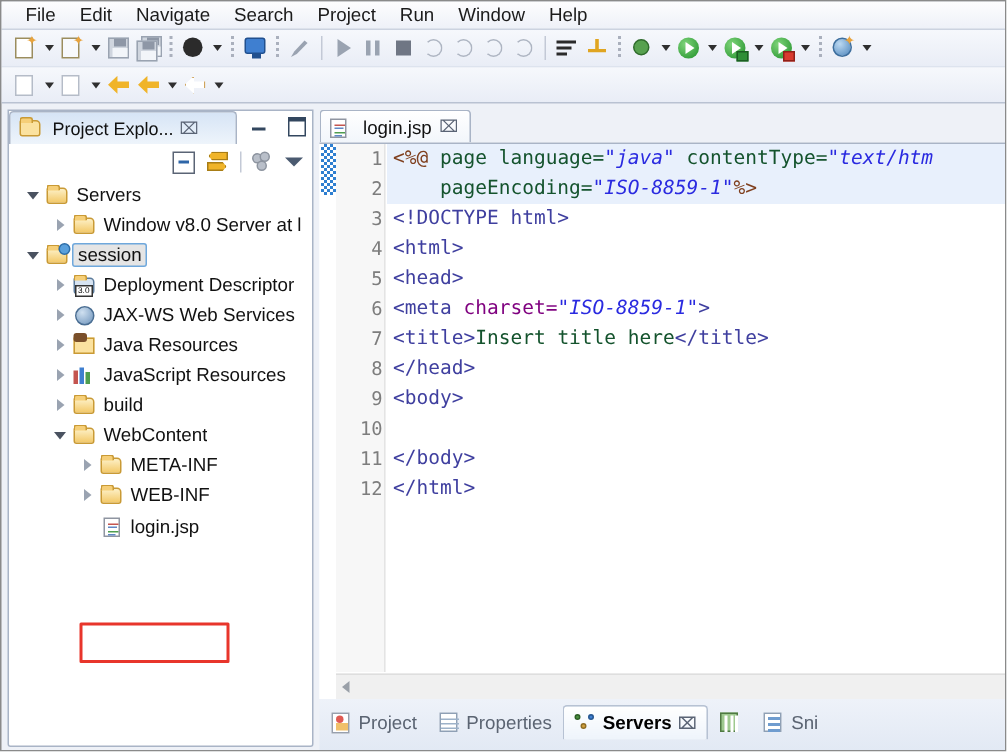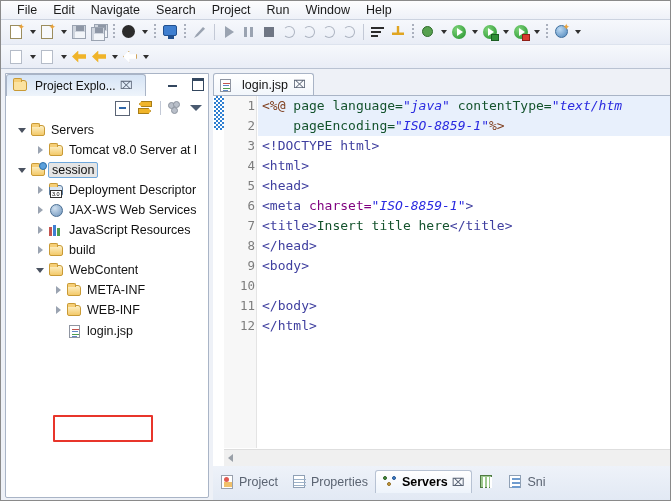--- a/index.html
+++ b/index.html
@@ -118,21 +118,21 @@
     background: #fff;
     border: 1px solid #a9b4c6;
     border-radius: 0 0 2px 2px;
   }
   #explorer-tab {
     position:absolute; left:0; top:0; height:22px;
     background: linear-gradient(#d6e4f5,#eef4fb);
     border:1px solid #a9b4c6; border-bottom:none;
     border-radius: 3px 3px 0 0;
     display:flex; align-items:center; gap:4px; padding:0 5px;
-    width: 140px;
+    width: 152px;
   }
   #explorer-tab .tabtext {
     font-size:12px; color:#111; white-space:nowrap; overflow:hidden;
   }
   .closeX {
     font-size: 11px; color:#5a6475; font-family:"DejaVu Sans",sans-serif;
     line-height:1; cursor:pointer;
   }
   #explorer-winbtns {
     position:absolute; right:4px; top:2px; display:flex; gap:10px; align-items:center;
@@ -528,21 +528,21 @@
             <span class="folder open"></span>
           </span>
         <span class="tlabel">Servers</span>
       </div>
 
       <div class="trow" style="padding-left:28px">
         <span class="twist collapsed"></span>
         <span class="ticon">
             <span class="folder open"></span>
           </span>
-        <span class="tlabel">Tomcat v8.0 Server at l</span>
+        <span class="tlabel">Window v8.0 Server at l</span>
       </div>
 
       <div class="trow" style="padding-left:10px">
         <span class="twist expanded"></span>
         <span class="ticon">
             <span class="folder open"></span>
             <span class="svr-deco"></span>
           </span>
         <span class="tlabel sel-box">session</span>
       </div>
@@ -557,20 +557,27 @@
       </div>
 
       <div class="trow" style="padding-left:28px">
         <span class="twist collapsed"></span>
         <span class="ticon">
             <span class="jax"></span>
           </span>
         <span class="tlabel">JAX-WS Web Services</span>
       </div>
 
+      <div class="trow" style="padding-left:28px">
+        <span class="twist collapsed"></span>
+        <span class="ticon">
+            <span class="jres"></span>
+          </span>
+        <span class="tlabel">Java Resources</span>
+      </div>
 
       <div class="trow" style="padding-left:28px">
         <span class="twist collapsed"></span>
         <span class="ticon">
             <span class="books">
               <b></b>
               <b></b>
               <b></b>
             </span>
           </span>

